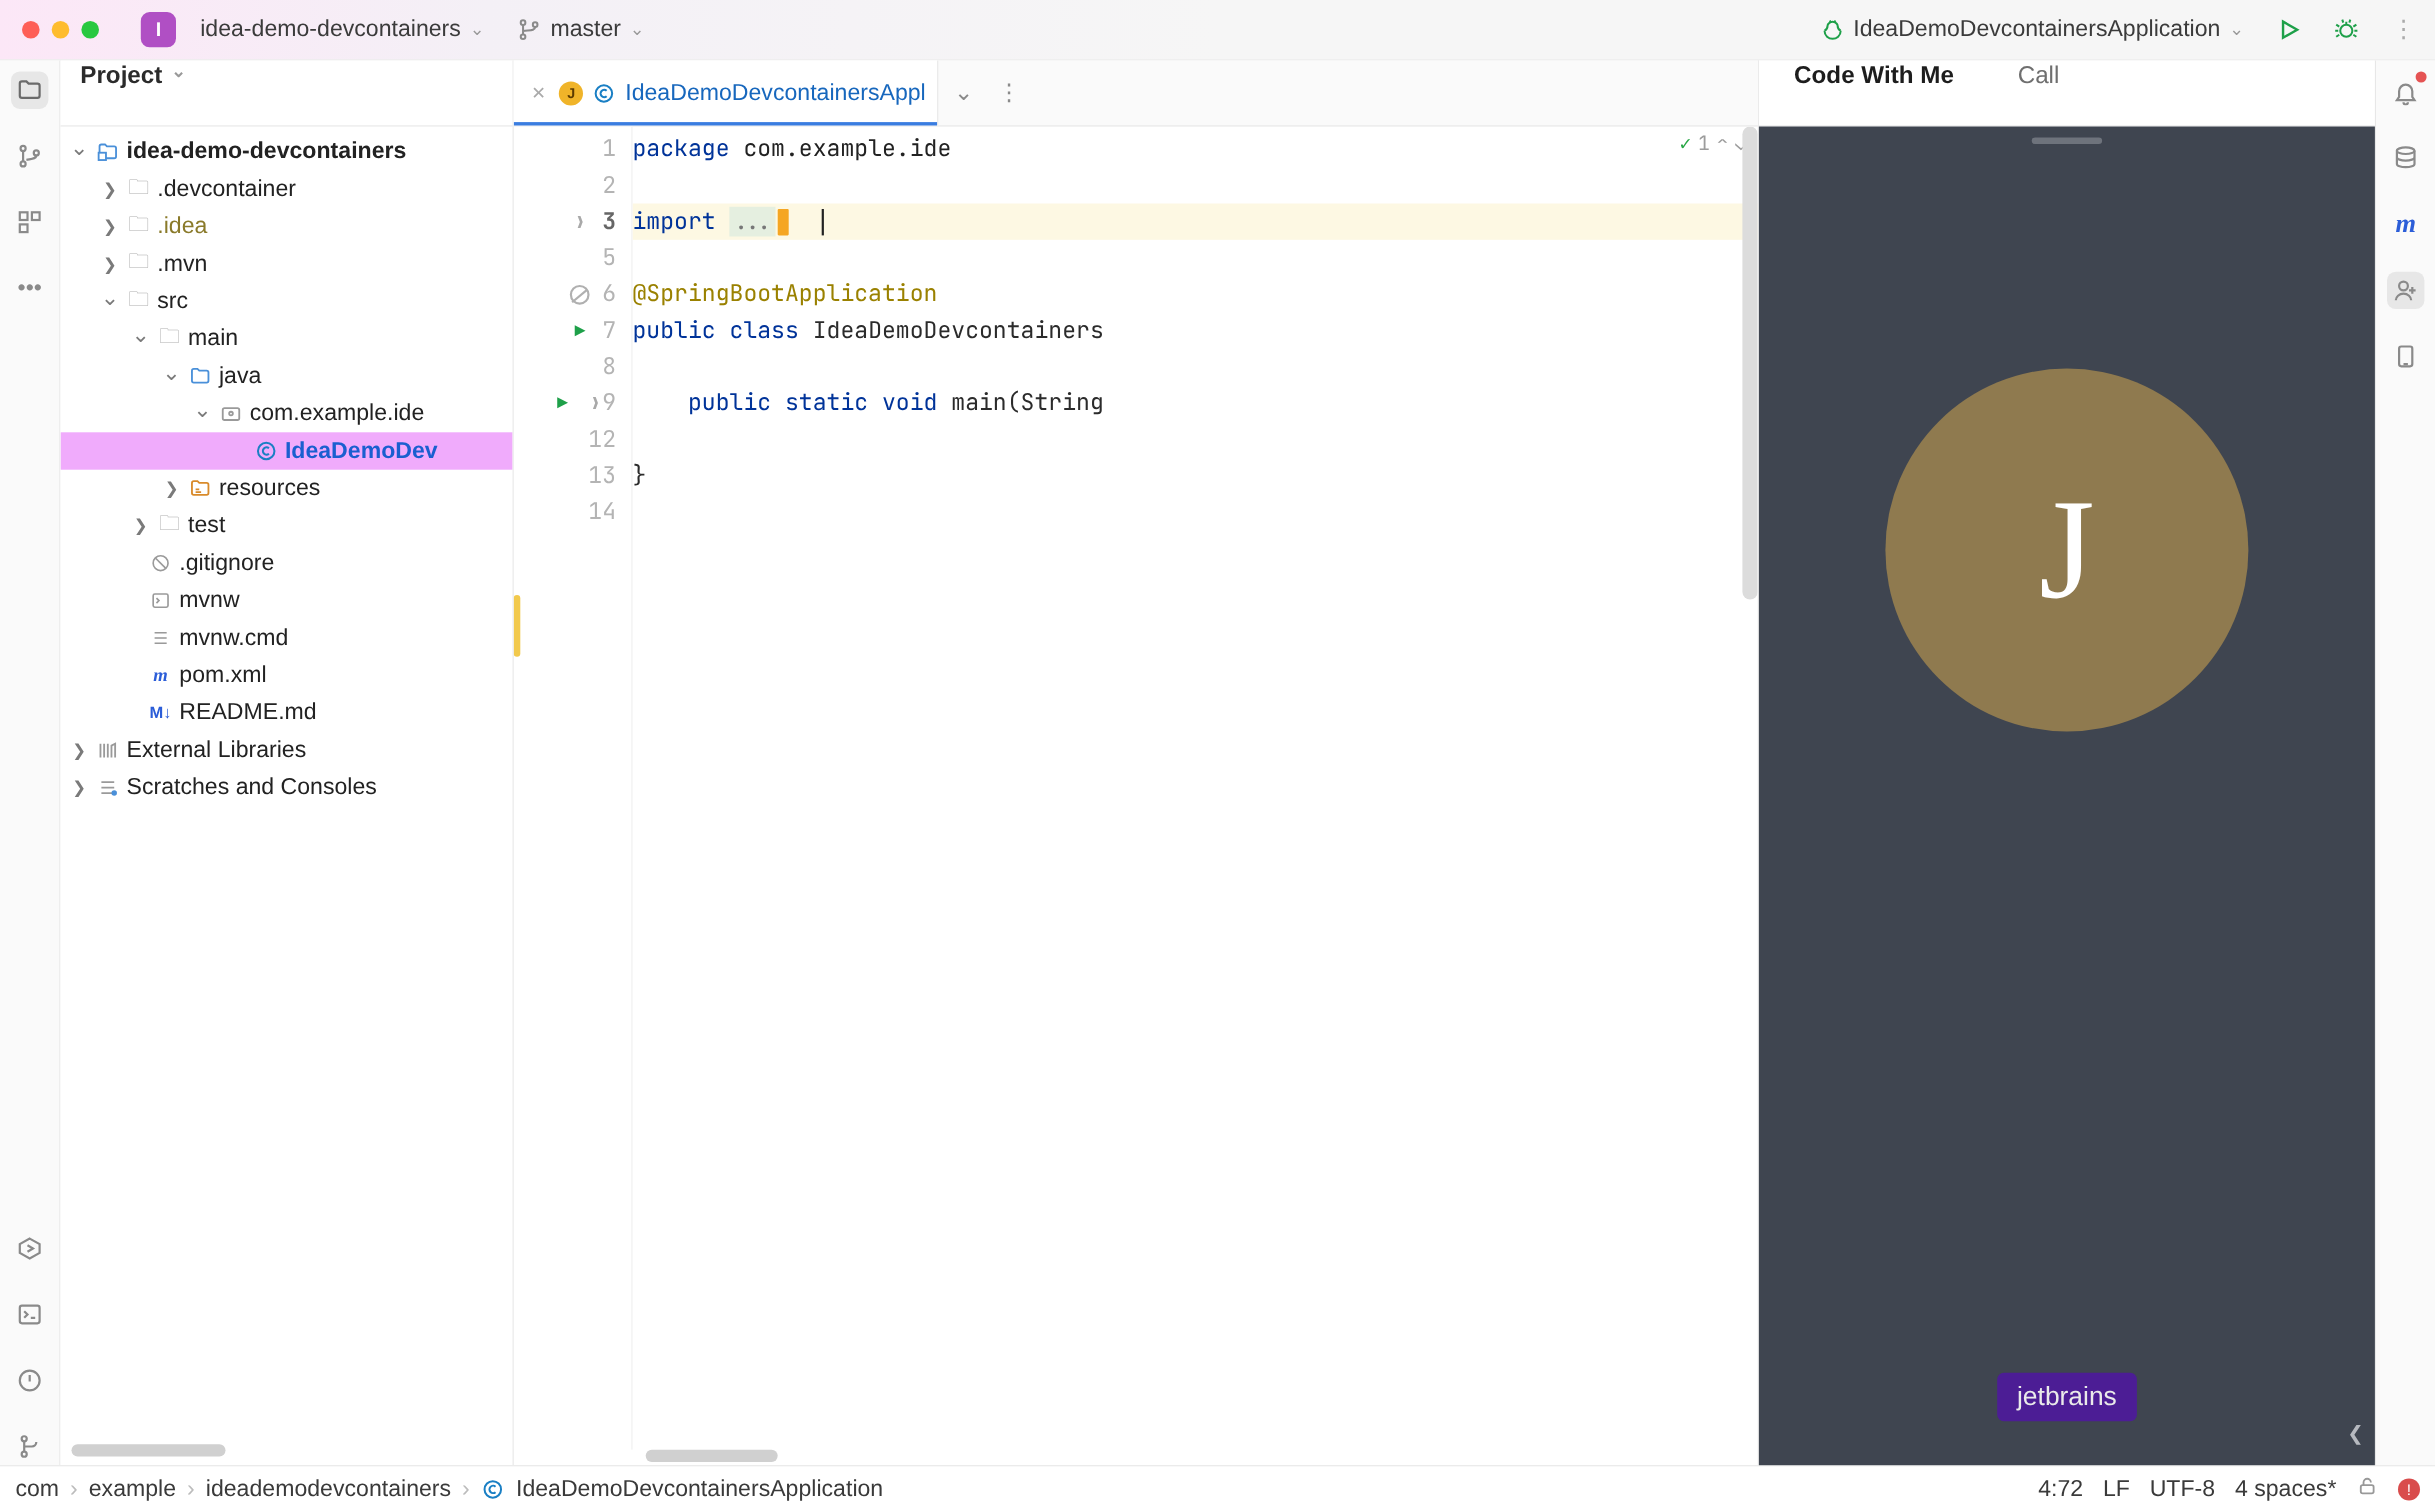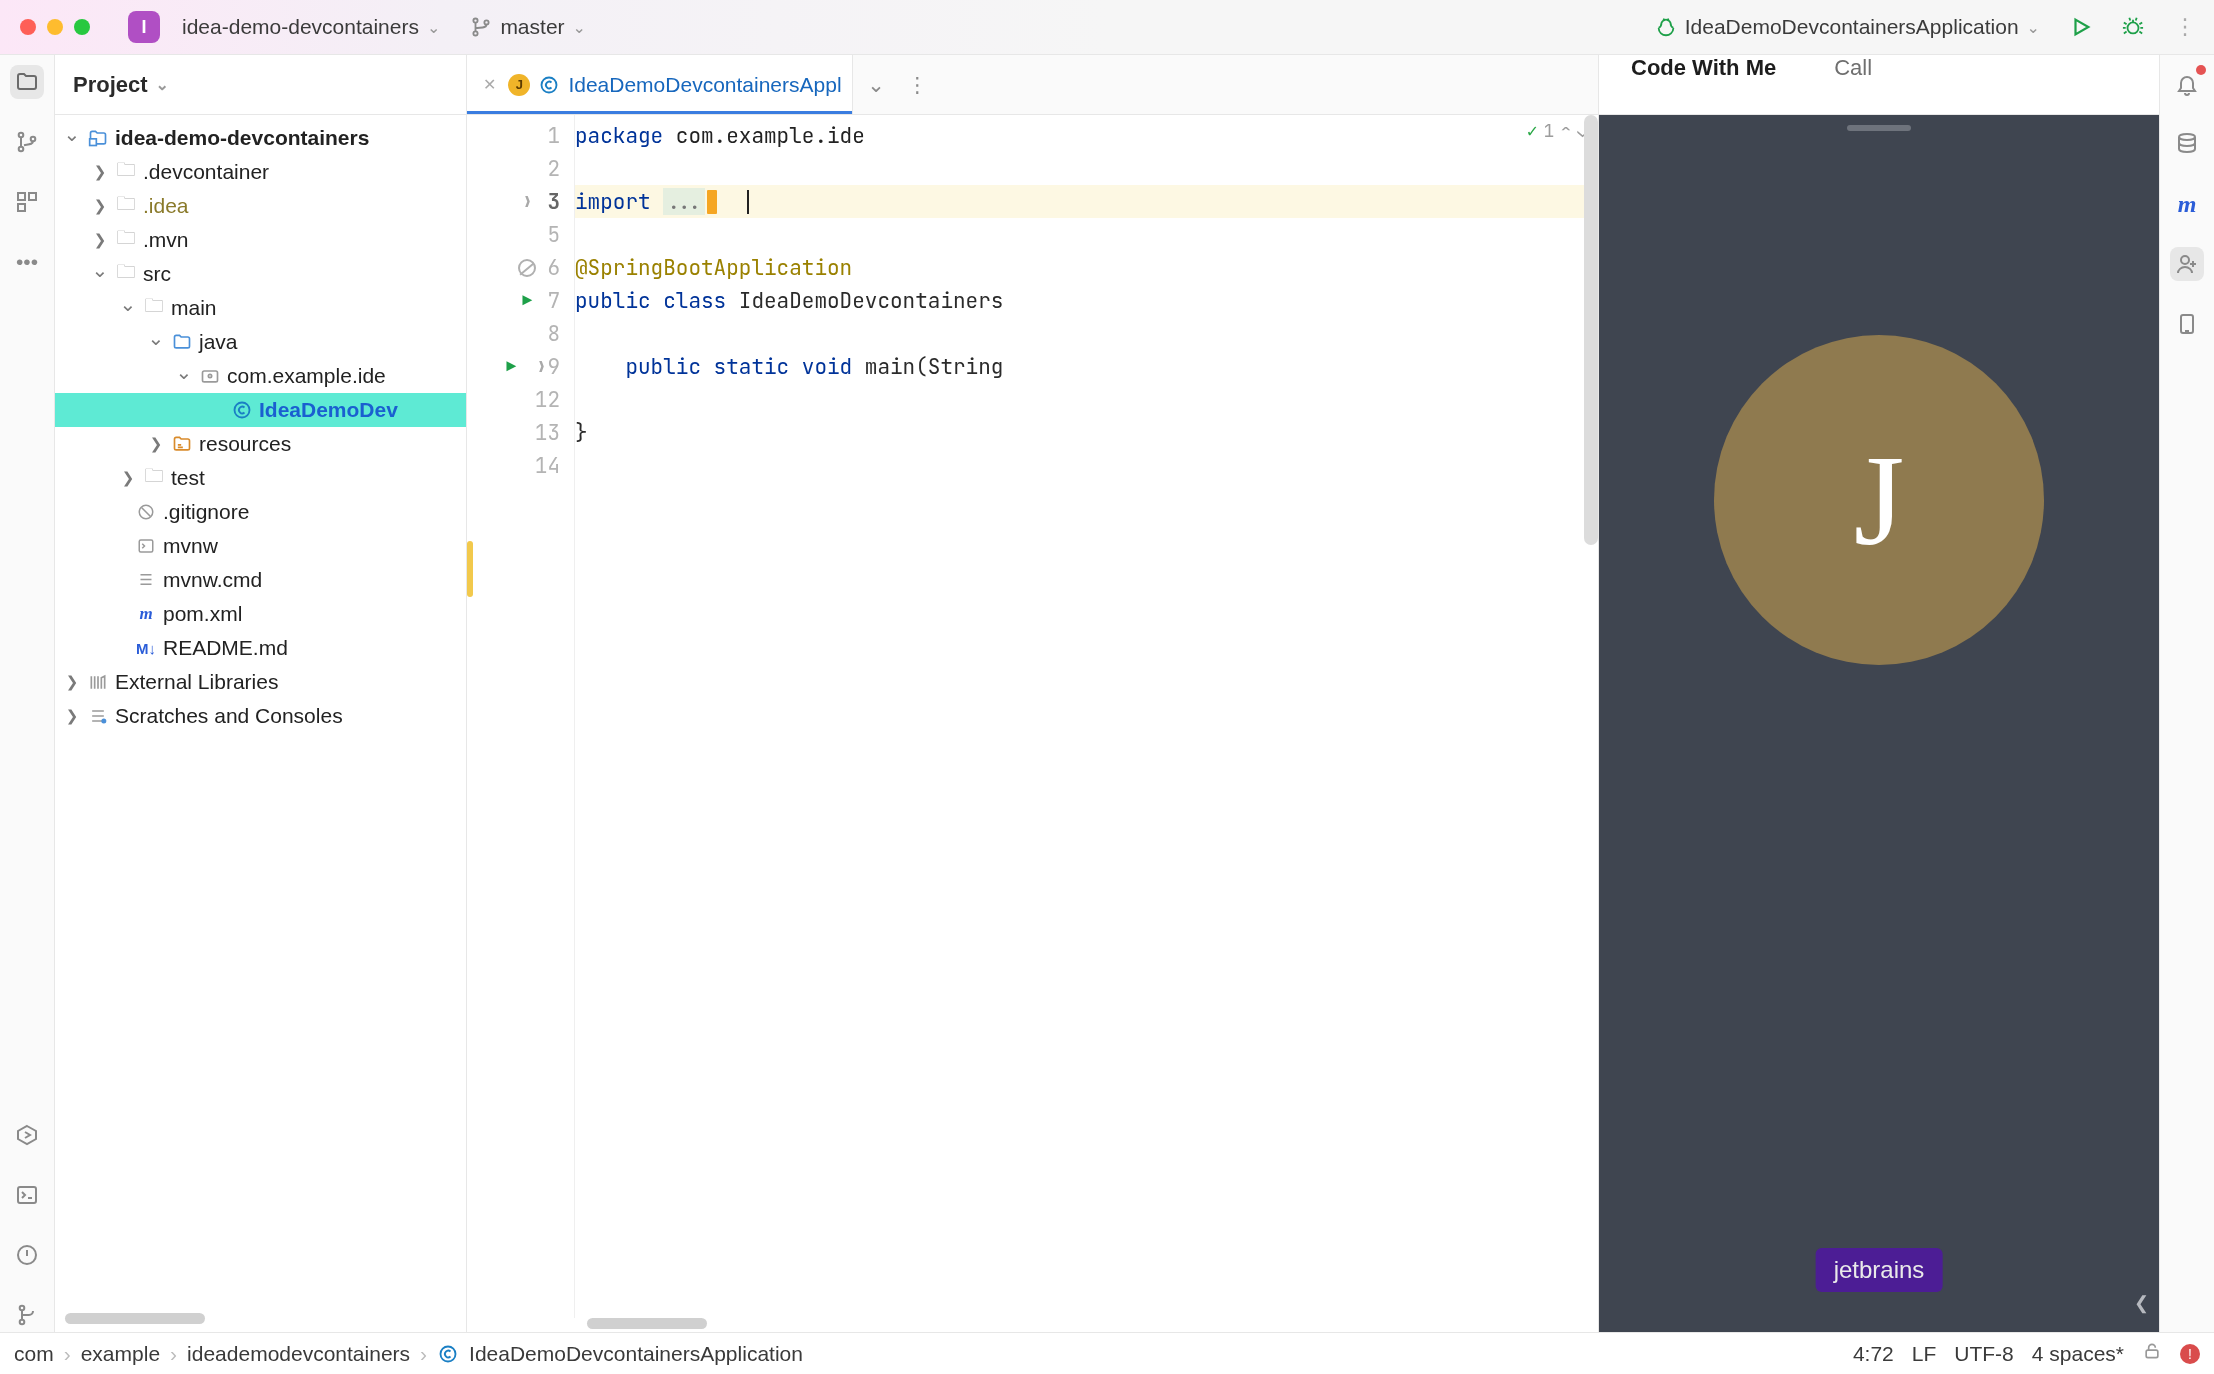--- a/index.html
+++ b/index.html
@@ -31,24 +31,24 @@
 
   
   .lstrip { width:55px; background:#fafafa; border-right:1px solid #e7e7e7; display:flex; flex-direction:column; align-items:center; padding-top:10px; gap:26px;}
   .lstrip .ic, .rstrip .ic { width:34px; height:34px; display:flex; align-items:center; justify-content:center; color:#8a8a8a; border-radius:8px; cursor:pointer;}
   .lstrip .ic.sel { background:#e7e7e7; color:#6b6b6b;}
   .lstrip .gap { flex:1; }
   .lstrip svg, .rstrip svg { width:24px; height:24px; }
 
   
   .tree-panel { width:412px; min-width:180px; border-right:1px solid #e7e7e7; display:flex; flex-direction:column; background:#fff;}
-  .tree-head { height:60px; border-bottom:1px solid #e7e7e7; display:flex; align-items:center; gap:8px; padding:0 18px; font-size:22px; font-weight:600;}
+  .tree-head { height:60px; border-bottom:1px solid #e7e7e7; display:flex; gap:8px; padding:0 18px; font-size:22px; font-weight:600;}
   .tree-body { flex:1; overflow:hidden; padding:6px 0 0 0; font-size:21px; color:#222;}
   .node{ display:flex; align-items:center; gap:6px; height:34px; white-space:nowrap; padding-right:6px;}
-  .node.sel{ background:#5eead4;}
+  .node.sel{ background:#f0abfc;}
   .arrw{ width:18px; text-align:center; color:#7a7a7a; font-size:15px; display:inline-block;}
   .arrw::before{content:"\276F";}
   .arrw.open::before{content:"\2304"; font-size:20px; position:relative; top:-4px;}
   .arrw.none::before{content:"";}
   .nic{ width:22px; height:22px; display:flex; align-items:center; justify-content:center; font-size:17px;}
   .fold-ic::before{content:"\1F5C0"; color:#b0b0b0; font-size:19px;}
   .fold-ic{color:#b0b0b0;}
   .class-ic{ color:#1a7fc4;}
   .file-ic::before{content:"\2630"; color:#9a9a9a; font-size:15px;}
   .md-ic{ color:#2b5dd8; font-weight:700; font-size:15px;}

